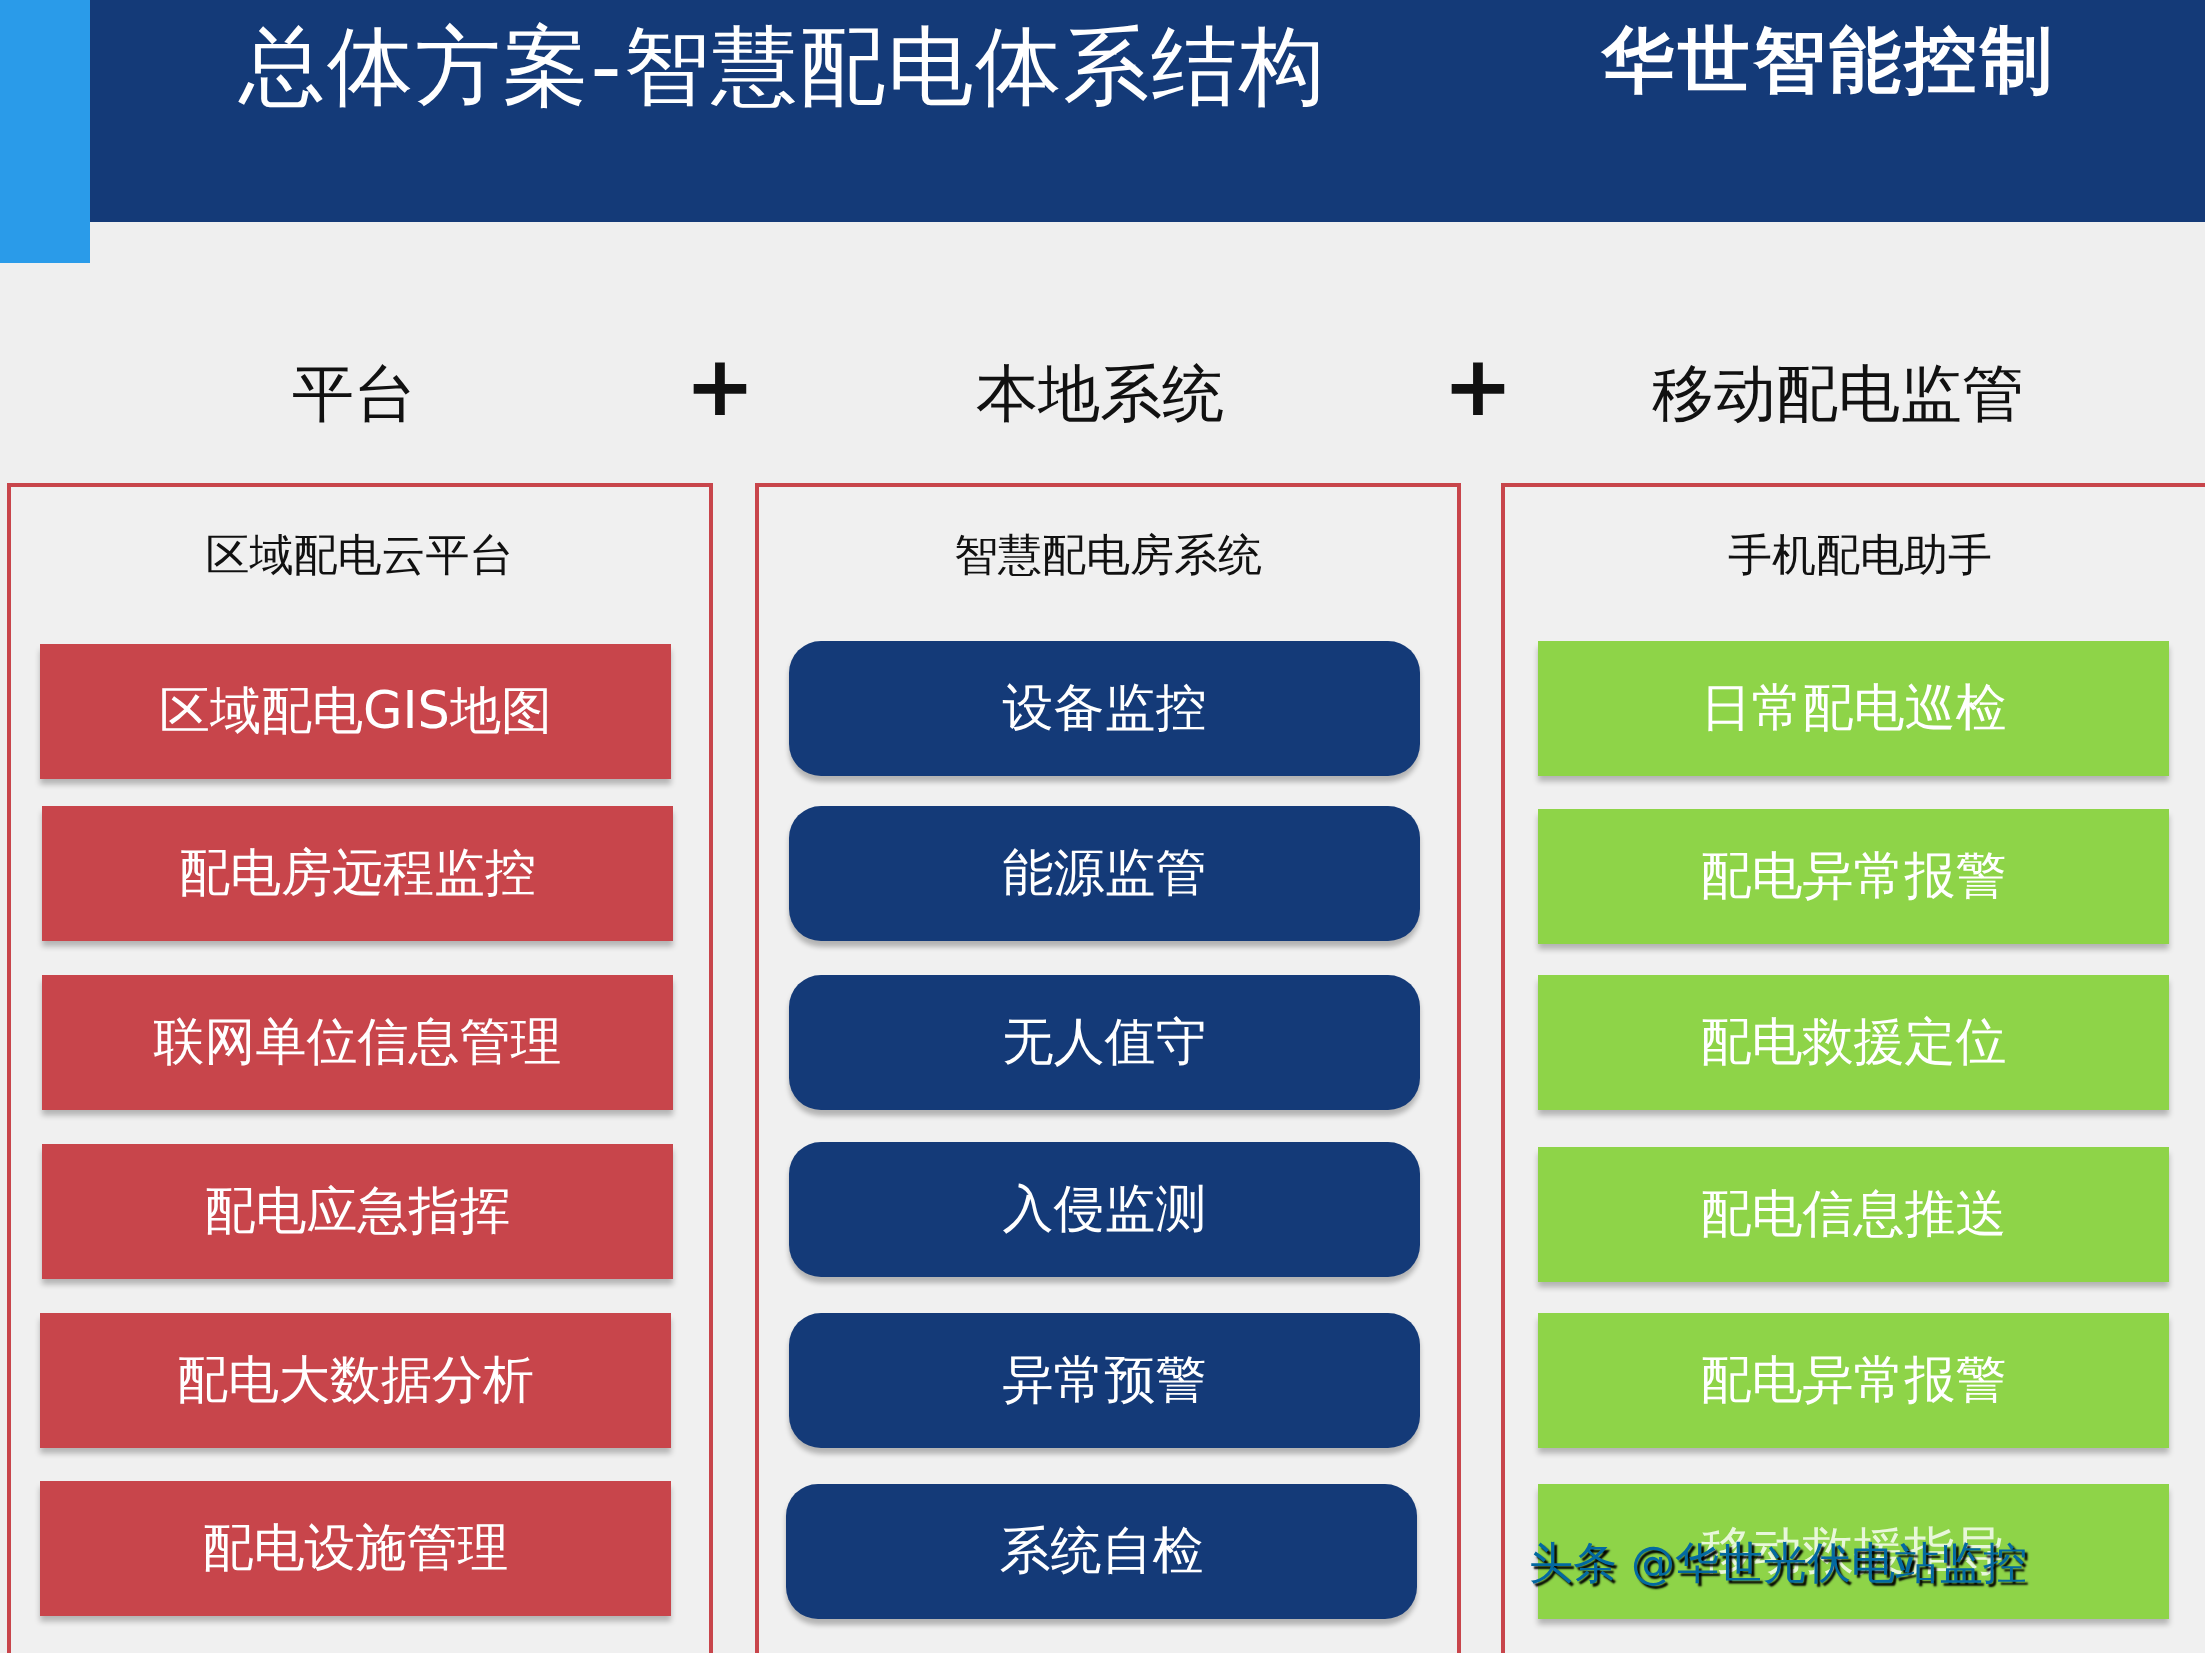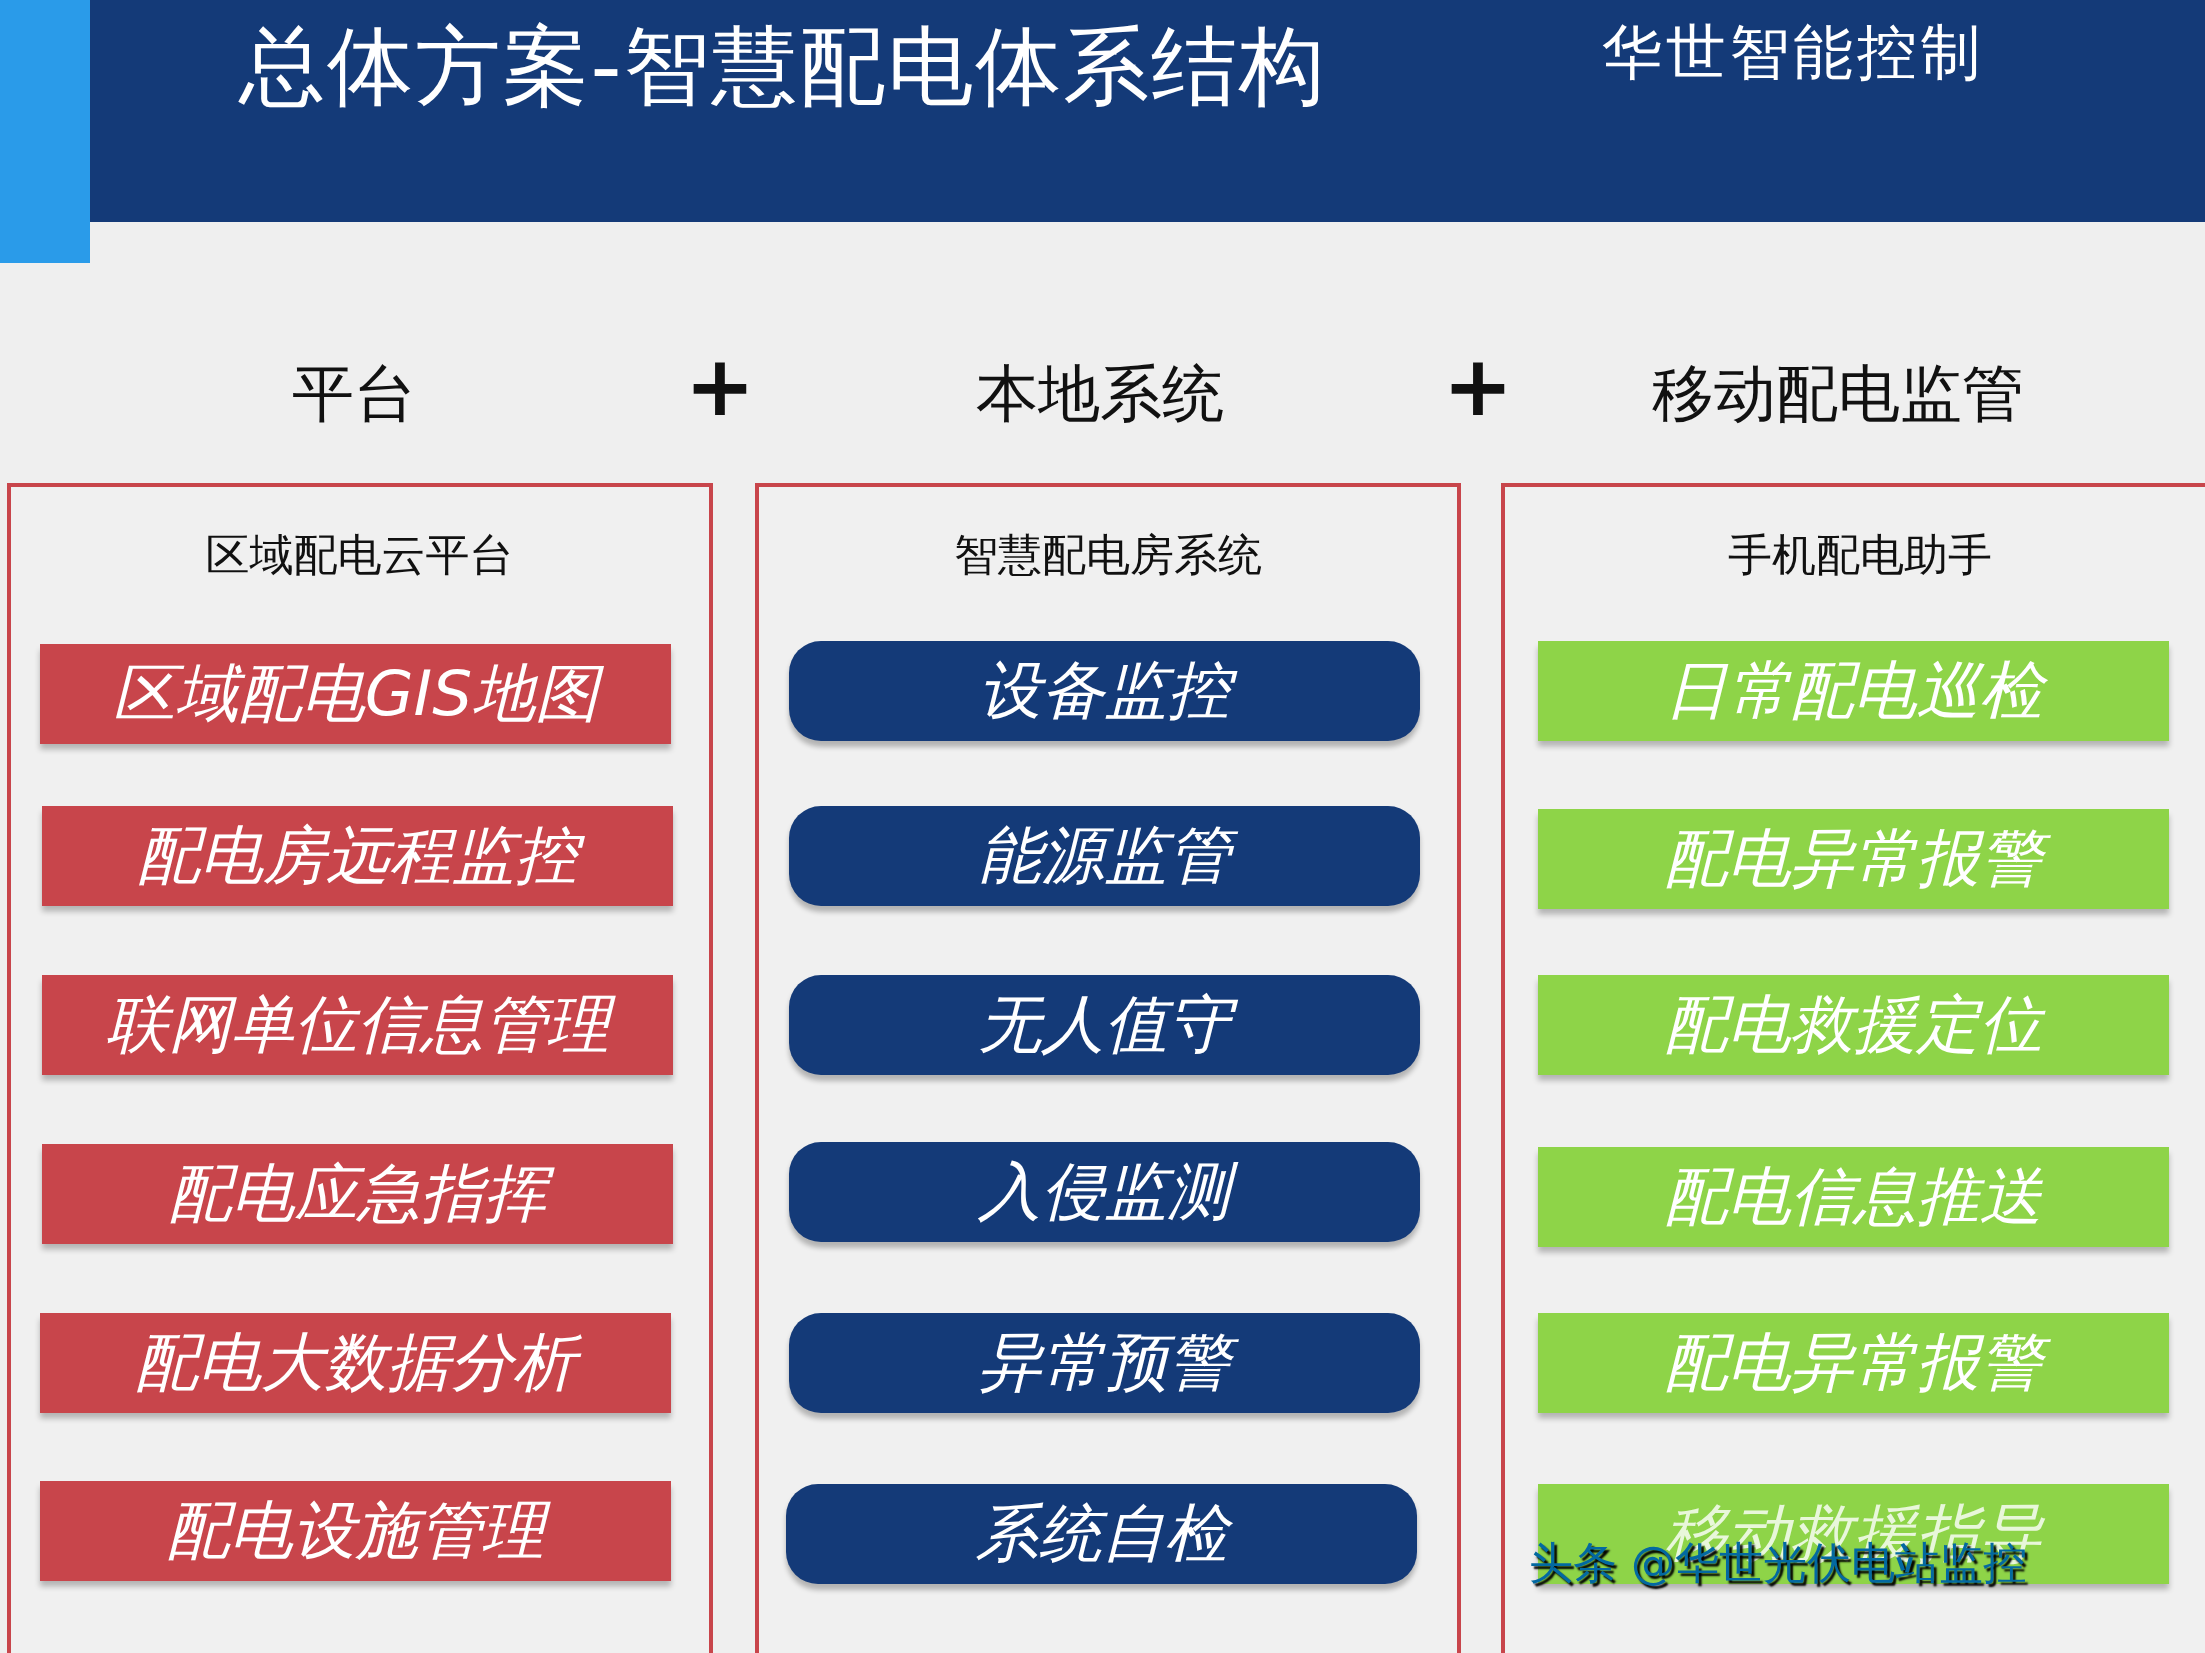--- a/index.html
+++ b/index.html
@@ -1,26 +1,26 @@
 <!DOCTYPE html>
 <html style="font-size:15px"><head>
 <meta charset="utf-8">
 <style>
   * { box-sizing: border-box; margin: 0; padding: 0; }
   html, body { width: 2206px; height: 1654px; overflow: hidden; }
   body { background: #efefef; font-family: "DejaVu Sans", "Liberation Sans", sans-serif; position: relative; }
   .header { position: absolute; left: 0; top: 0; width: 2206px; height: 222px; background: #143a78; }
   .accent { position: absolute; left: 0; top: 0; width: 90px; height: 263px; background: #2a9be9; }
   .title { position: absolute; left: 203px; top: 9.3px; font-size: 86px; color: #ffffff; letter-spacing: 1.9px; white-space: nowrap; margin-left: 36px; }
-  .brand { position: absolute; left: 1602px; top: 13px; font-size: 60px; font-weight: normal; color: #ffffff; letter-spacing: 3.7px; white-space: nowrap; }
+  .brand { position: absolute; left: 1602px; top: 13px; font-size: 72px; font-weight: bold; color: #ffffff; letter-spacing: 3.7px; white-space: nowrap; }
   .heading { position: absolute; top: 352px; font-size: 62px; color: #111; white-space: nowrap; transform: translateX(-50%); }
   .plus { position: absolute; top: 337px; font-size: 84px; font-weight: bold; color: #111; transform: translateX(-50%); }
   .col { position: absolute; top: 483px; height: 1176px; border: 4.7px solid #c8454b; background: #f0f0f0; }
   .col-title { position: absolute; left: 0; right: 0; top: 39px; text-align: center; font-size: 44px; color: #111; }
-  .item { position: absolute; height: 100px; display: flex; align-items: center; justify-content: center; font-size: 63px; color: #ffffff; box-shadow: 0 5.6px 5.6px rgba(0,0,0,0.25); white-space: nowrap; font-style: italic; }
+  .item { position: absolute; height: 135px; display: flex; align-items: center; justify-content: center; font-size: 51px; color: #ffffff; box-shadow: 0 5.6px 5.6px rgba(0,0,0,0.25); white-space: nowrap; }
   .item.red { background: #c8454b; }
   .item.blue { background: #143a78; border-radius: 32px; }
   .item.green { background: #8ed448; }
   .watermark { position: absolute; left: 1529px; top: 1534px; font-size: 44px; color: #0369a1; text-shadow: 2.8px 2.8px 1.9px #000; white-space: nowrap; }
 </style>
 </head>
 <body>
 
 <div class="header"></div>
 <div class="accent"></div>

